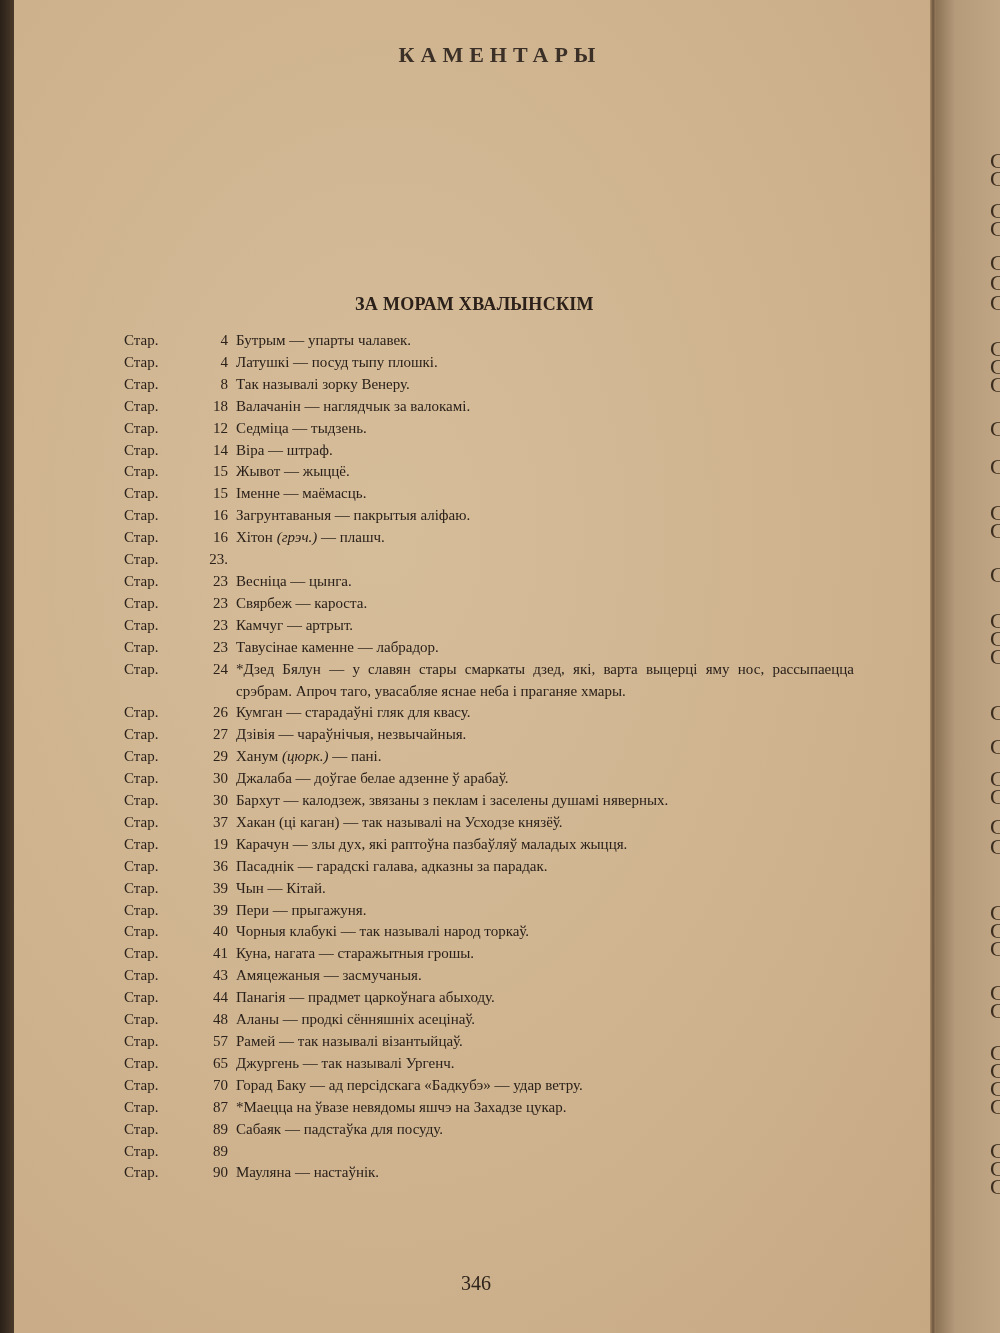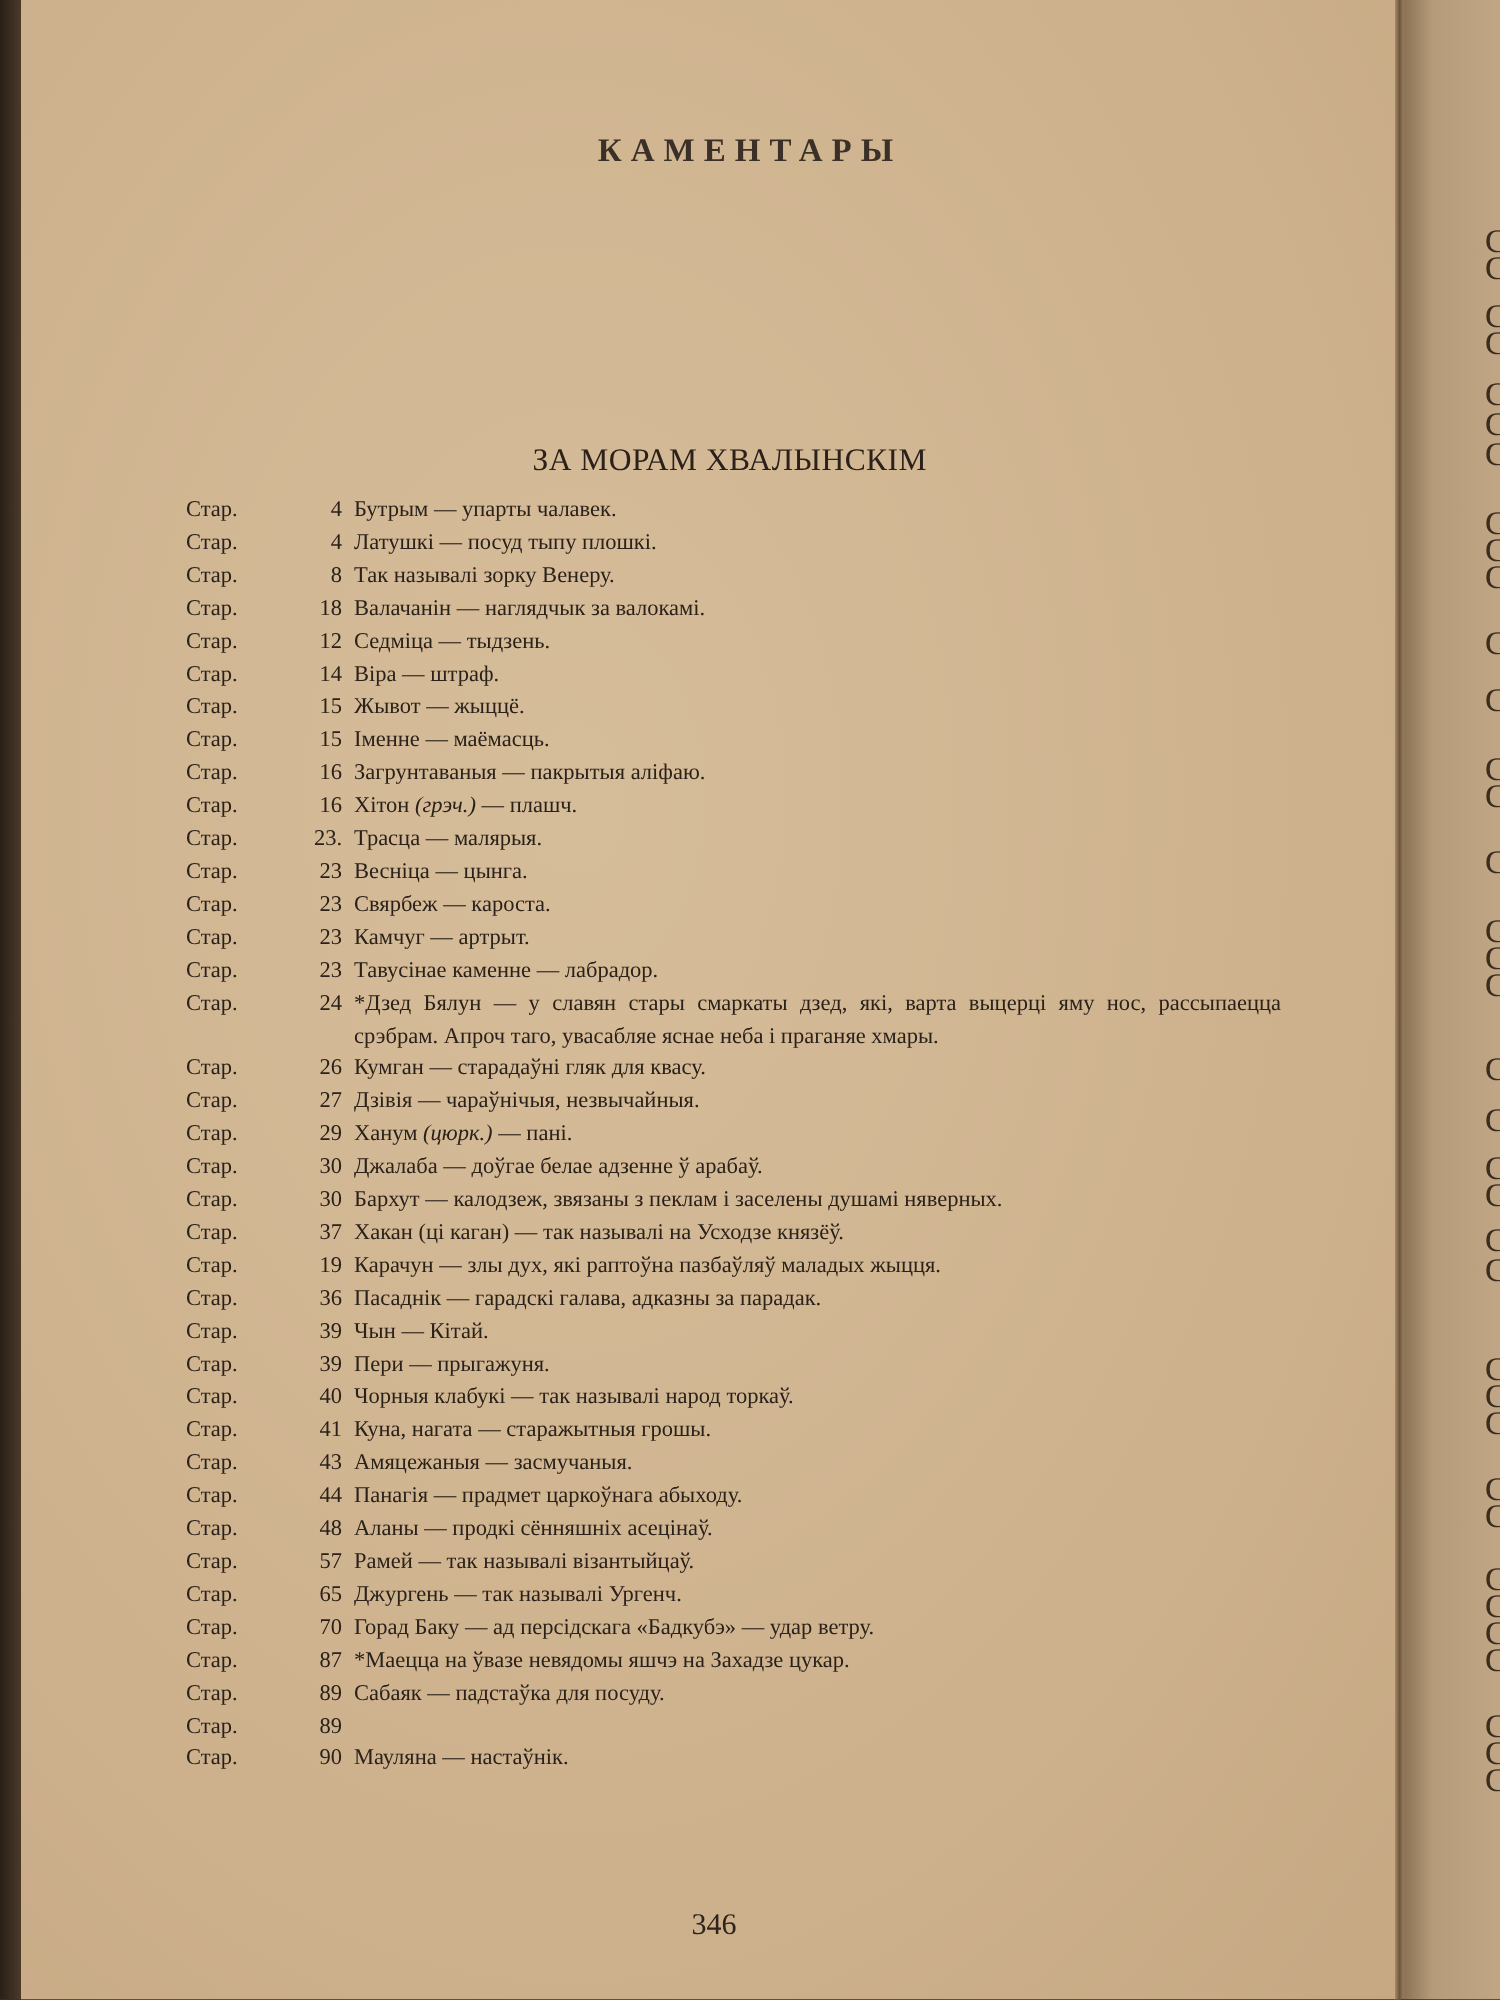--- a/index.html
+++ b/index.html
@@ -25,25 +25,25 @@
     background: linear-gradient(to right, #8c7356 0%, #b59b7a 30%, #c1a685 100%);
     overflow: hidden;
   }
   .next-page .c {
     position: absolute; left: 54px; font-size: 22px; color: #3a2c1f;
     font-family: "Liberation Serif", serif;
   }
   .title {
     position: absolute; left: 0; width: 1000px; top: 42px; text-align: center;
     font-family: "Liberation Serif", serif; font-weight: bold; font-size: 22px;
-    letter-spacing: 6px; color: #3b3027; margin-top: 45px;
+    letter-spacing: 6px; color: #3b3027;
   }
   .section-title {
     position: absolute; left: 355px; top: 294px;
-    font-family: "Liberation Serif", serif; font-weight: normal; font-size: 21px;
+    font-family: "Liberation Serif", serif; font-weight: bold; font-size: 18px;
     color: #2b211a; letter-spacing: 0.3px;
   }
   .entries {
     position: absolute; left: 124px; top: 330px; width: 730px;
     font-family: "Liberation Serif", serif; font-size: 15px; color: #2a211a;
   }
   .entry { display: flex; line-height: 21.9px; }
   .entry .lbl { width: 68px; flex: none; }
   .entry .pg { width: 36px; flex: none; text-align: right; padding-right: 8px; }
   .entry .txt { flex: 1; text-align: justify; }
@@ -149,21 +149,20 @@
       <span class="txt">Загрунтаваныя — пакрытыя аліфаю.</span>
     </div>
     <div class="entry">
       <span class="lbl">Стар.</span>
       <span class="pg">16</span>
       <span class="txt"><span>Хітон </span><i>(грэч.)</i><span> — плашч.</span></span>
     </div>
     <div class="entry">
       <span class="lbl">Стар.</span>
       <span class="pg">23.</span>
-      <span class="txt">Трасца — малярыя.</span>
     </div>
     <div class="entry">
       <span class="lbl">Стар.</span>
       <span class="pg">23</span>
       <span class="txt">Весніца — цынга.</span>
     </div>
     <div class="entry">
       <span class="lbl">Стар.</span>
       <span class="pg">23</span>
       <span class="txt">Свярбеж — кароста.</span>

